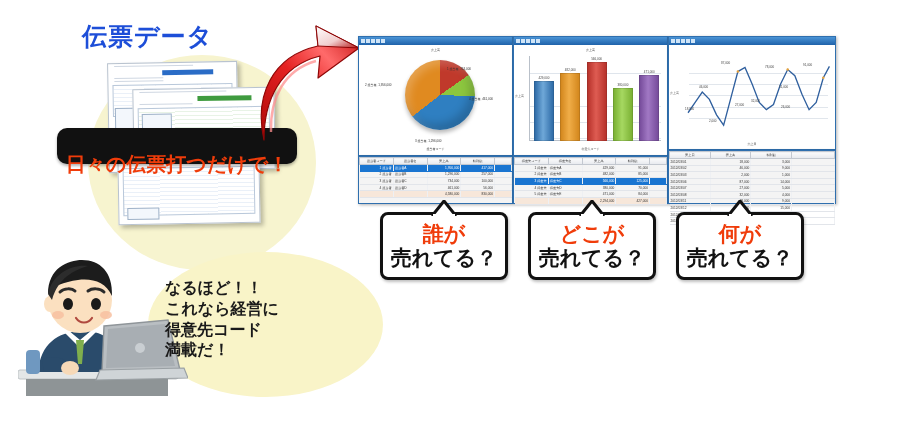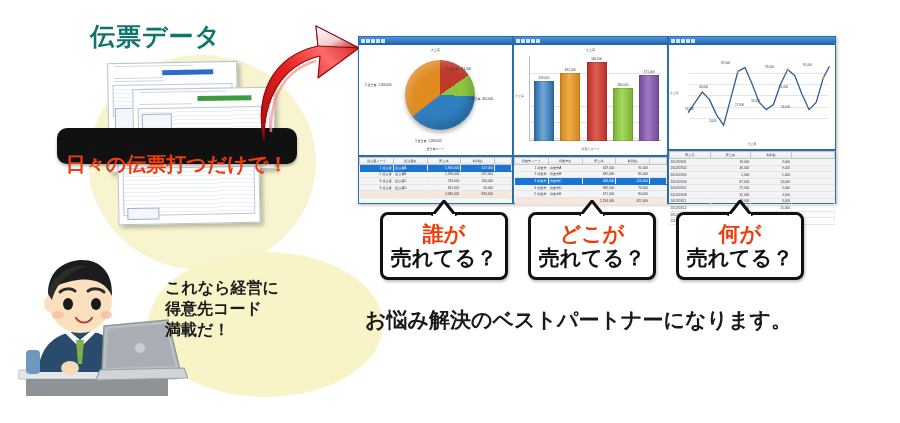--- a/index.html
+++ b/index.html
@@ -15,22 +15,22 @@
     left:88px;top:55px;width:228px;height:215px;border-radius:50%;
     background:#f7f4cf;
   }
   #blob-bottom{
     left:148px;top:252px;width:235px;height:145px;border-radius:50%;
     background:#f9f4c8;
   }
 
   
   #title{
-    left:90px;top:20px;width:200px;
-    font-size:25px;font-weight:bold;color:#0f766e;letter-spacing:1px;
+    left:82px;top:20px;width:200px;
+    font-size:25px;font-weight:bold;color:#1d4ed8;letter-spacing:1px;
     white-space:nowrap;
   }
 
   
   .doc{
     background:#ffffff;border:1px solid #b9c3cf;
     box-shadow:3px 3px 4px rgba(0,0,0,.25);
     overflow:hidden;
   }
   #doc-back{left:108px;top:62px;width:128px;height:108px;transform:rotate(-1deg);}
@@ -250,20 +250,21 @@
     <path d="M58 66 C62 72, 70 72, 74 66" stroke="#b0493f" stroke-width="2.2" fill="none" stroke-linecap="round"></path>
 
     <path d="M86 74 L150 68 L162 118 L84 120 Z" fill="#b9bec2" stroke="#8f9599" stroke-width="1.4"></path>
     <path d="M90 77 L147 72 L157 114 L88 116 Z" fill="#a8aeb3"></path>
     <circle cx="122" cy="96" r="5" fill="#c9ced2"></circle>
     <path d="M82 118 L166 116 L170 126 L78 128 Z" fill="#cfd4d7" stroke="#9aa0a4" stroke-width="1.2"></path>
   </svg>
 </div>
 
 <div class="abs" id="man-speech">
+  <div>なるほど！！</div>
   <div>これなら経営に</div>
   <div>得意先コード</div>
   <div>満載だ！</div>
 </div>
 
 <div class="abs panel" style="left:358px;top:36px;width:153px;height:118px;">
   <div class="p-title">
       <i></i>
       <i></i>
       <i></i>
@@ -560,14 +561,13 @@
     <svg width="26" height="16" viewBox="0 0 26 16">
         <path d="M1 16 L13 1 L25 16" fill="#ffffff" stroke="#111111" stroke-width="3" stroke-linejoin="round"></path>
         <rect x="2" y="14" width="22" height="4" fill="#ffffff"></rect>
       </svg>
   </div>
   <div class="l1">何が</div>
   <div class="l2">売れてる？</div>
 </div>
 
 <div class="abs" id="bottom-copy">
-  <div>お悩み解決のベストパートナーになります。</div>
 </div>
 
 </body></html>

